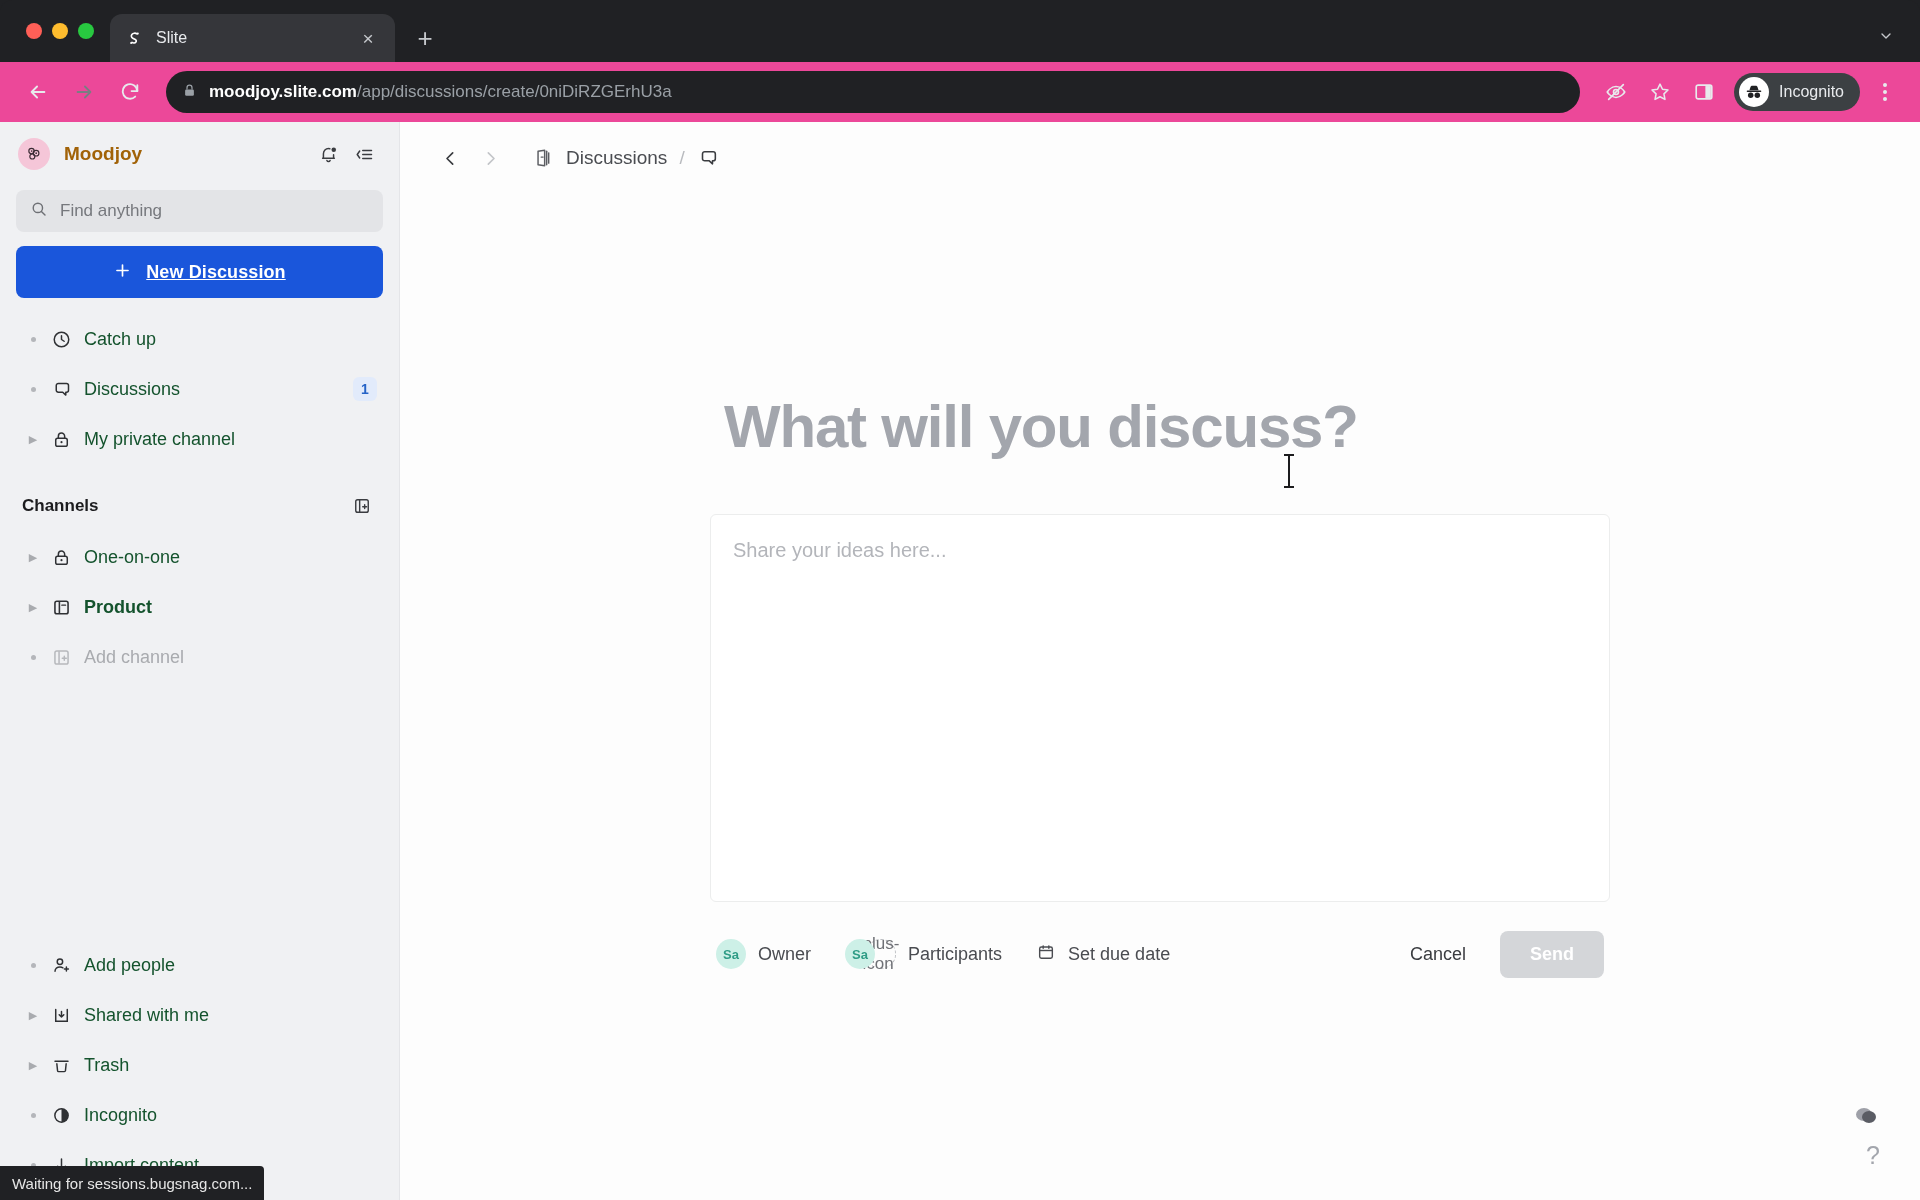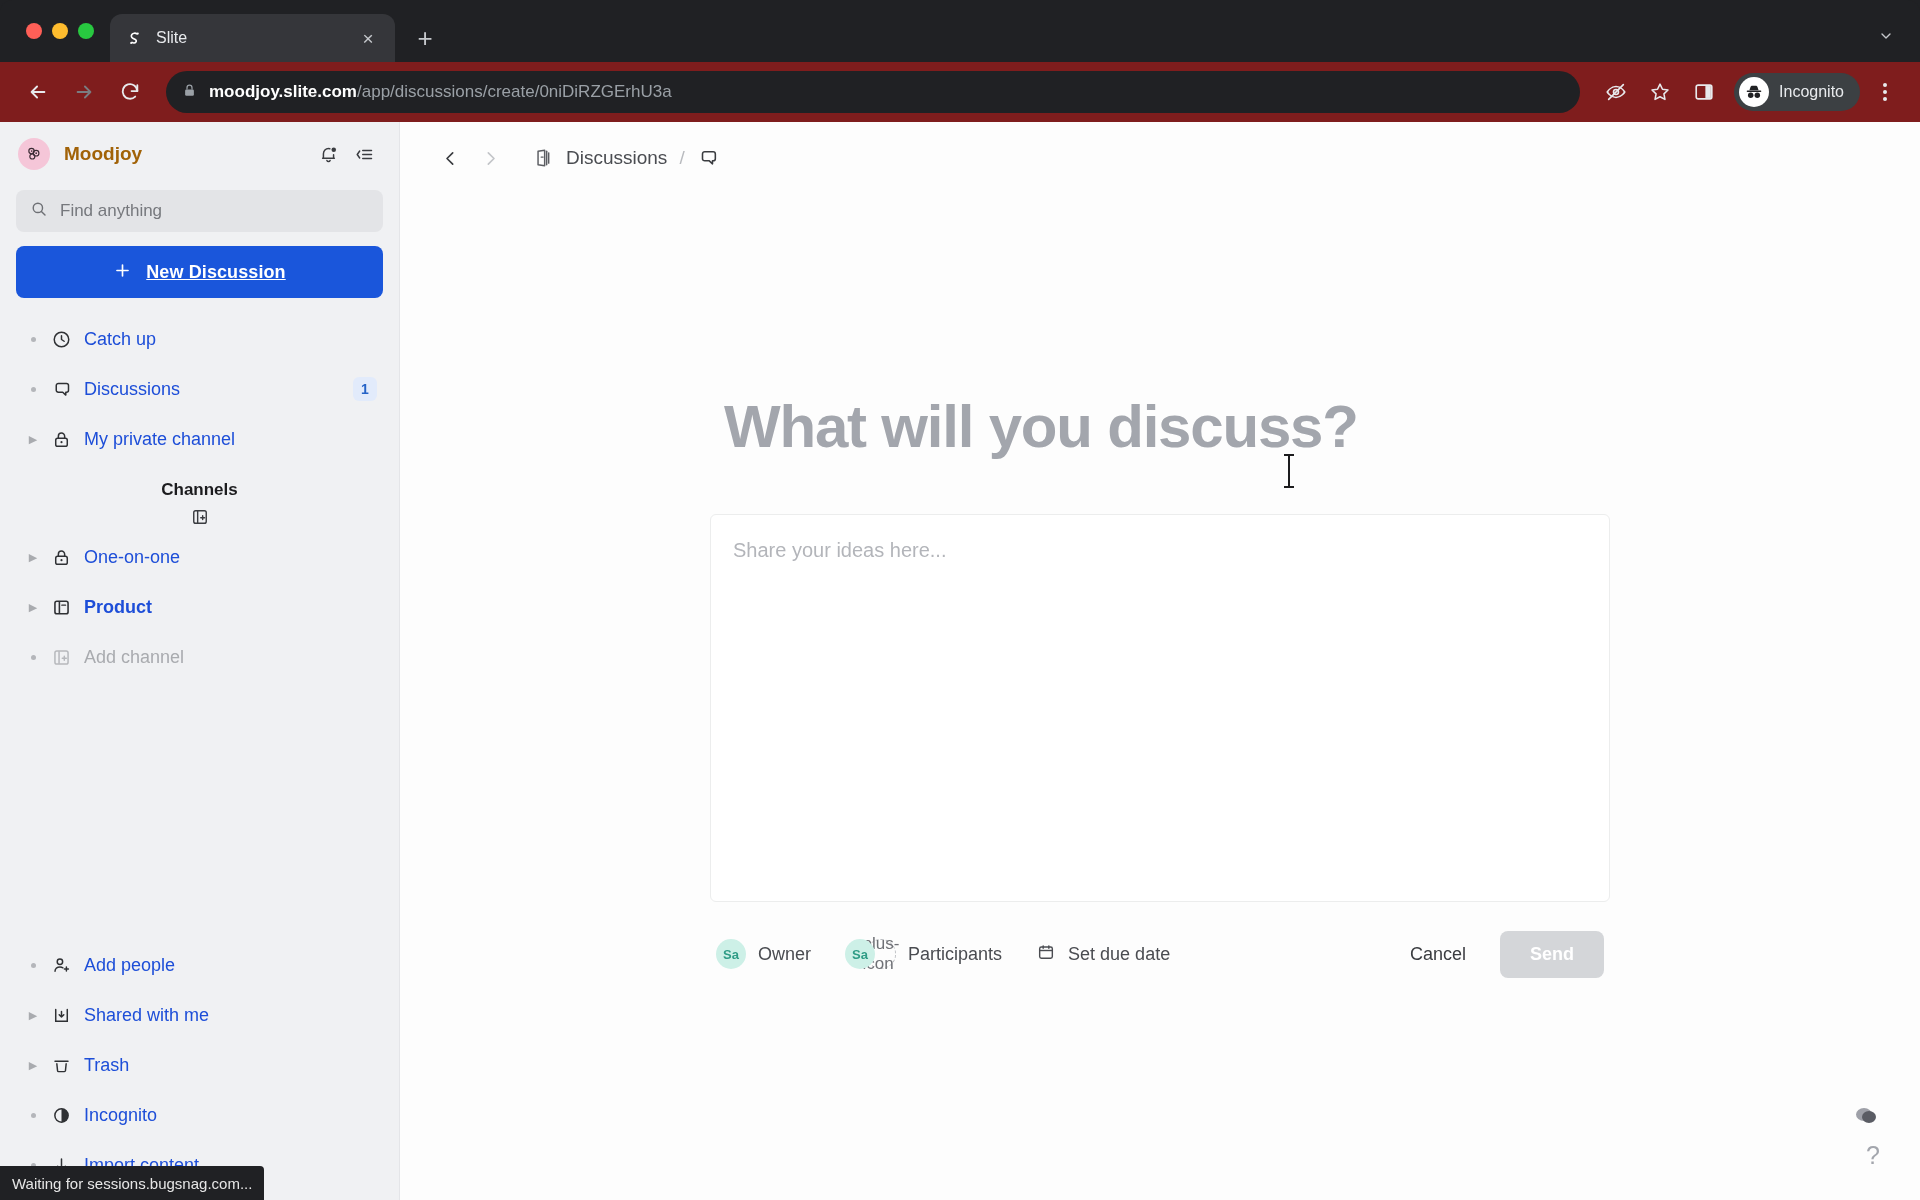--- a/index.html
+++ b/index.html
@@ -47,21 +47,21 @@
     width: 40px; height: 40px; margin-left: 10px; margin-bottom: 4px;
     display: flex; align-items: center; justify-content: center;
     color: #c5c8cc; font-size: 26px; border-radius: 50%;
   }
   .win-chevron {
     position: absolute; right: 26px; bottom: 14px;
     color: #c5c8cc; font-size: 16px;
   }
 
   .toolbar {
-    height: 60px; background: #7f1d1d;
+    height: 60px; background: #ec4899;
     display: flex; align-items: center; padding: 0 18px; gap: 6px;
   }
   .navbtn {
     width: 40px; height: 40px; border-radius: 50%;
     display: flex; align-items: center; justify-content: center;
     color: #e8eaed;
   }
   .navbtn.disabled { color: #7a7d82; }
   .omnibox {
     flex: 1; height: 42px; background: #202124; border-radius: 21px;
@@ -139,33 +139,33 @@
   }
   .twisty {
     width: 22px; flex: 0 0 22px; display: flex; align-items: center;
     justify-content: center; color: #a9abaf; font-size: 11px;
   }
   .twisty.bullet i { width: 5px; height: 5px; border-radius: 50%; background: #b4b6ba; display: block; }
   .nav-icon {
     width: 34px; flex: 0 0 34px; display: flex; align-items: center;
     justify-content: center; color: #2f3134; margin-right: 6px;
   }
-  .nav-label { font-size: 18px; color: #1d4ed8; flex: 1; }
+  .nav-label { font-size: 18px; color: #14532d; flex: 1; }
   .nav-label.bold { font-weight: bold; }
   .nav-label.muted { color: #a9abaf; }
   .nav-icon.muted { color: #b6b8bc; }
   .badge {
     min-width: 24px; height: 24px; border-radius: 6px; background: #e2ebfb;
     color: #2563c7; font-size: 14px; font-weight: bold;
     display: flex; align-items: center; justify-content: center; padding: 0 7px;
   }
 
   .section-head {
     display: flex; align-items: center; height: 52px;
-    padding: 0 6px; margin-top: 16px; flex-direction: column;
+    padding: 0 6px; margin-top: 16px;
   }
   .section-title { font-size: 17px; font-weight: bold; color: #1c1c1e; flex: 1; }
   .section-action { width: 30px; height: 30px; display: flex; align-items: center; justify-content: center; color: #3a3c40; }
 
   .sidebar-bottom { margin-top: auto; padding-bottom: 10px; }
 
   
   .main { flex: 1; position: relative; background: #fdfdfd; overflow: hidden; }
   .breadcrumb-bar {
     height: 72px; display: flex; align-items: center; gap: 0; padding-left: 30px;

